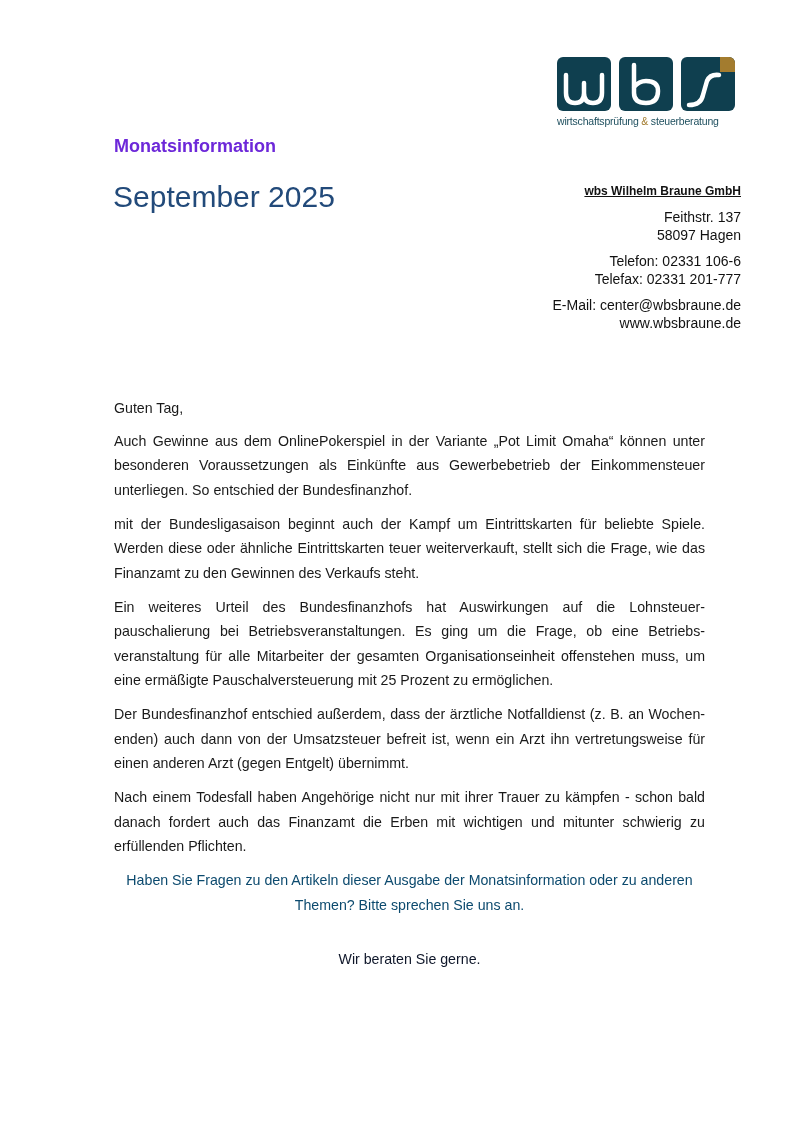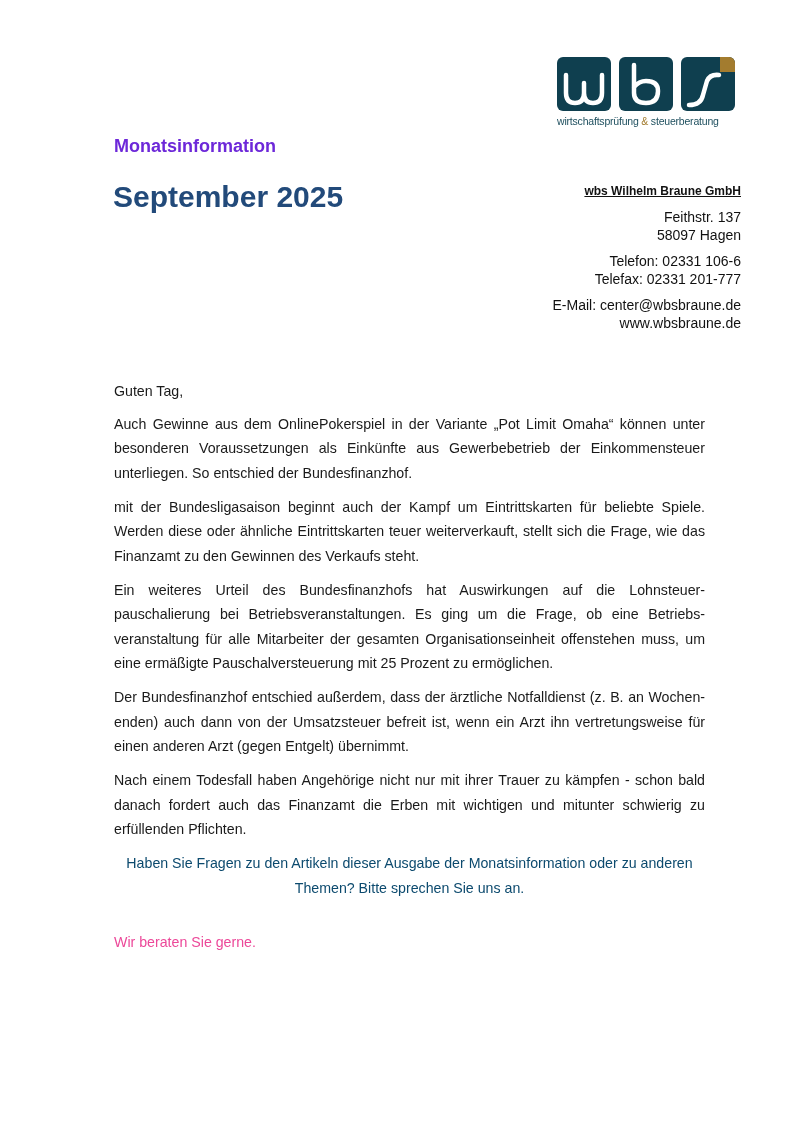--- a/index.html
+++ b/index.html
@@ -68,21 +68,21 @@
     top: 136px;
     font-size: 18px;
     font-weight: bold;
     color: #6d28d9;
   }
   .title {
     position: absolute;
     left: 113px;
     top: 180px;
     font-size: 30px;
-    font-weight: bold;
+    font-weight: normal;
     color: #224a7a;
   }
 
   
   .address {
     position: absolute;
     right: 59px;
     top: 182px;
     text-align: right;
     font-size: 14px;
@@ -97,33 +97,33 @@
   }
   .address .group {
     margin-bottom: 8px;
   }
   .address .group:last-child { margin-bottom: 0; }
 
   
   .body {
     position: absolute;
     left: 114px;
-    top: 379px;
+    top: 396px;
     width: 591px;
     font-size: 14.2px;
     line-height: 24.5px;
     color: #1a1a1a;
   }
   .body p {
     margin: 0 0 9.5px 0;
     text-align: justify;
   }
   .body p.greeting { margin-bottom: 8px; }
   .body p.contact { color: #0c4a6e; margin-bottom: 30px; text-align: center; }
-  .body p.closing { color: #ec4899; text-align: left; }
+  .body p.closing { color: #0f172a; text-align: center; }
 </style>
 </head>
 <body>
 
 <div class="page">
 
   <div class="logo">
     <div class="logo-tiles">
       <div class="tile">
         <svg width="54" height="54" viewBox="0 0 54 54">

